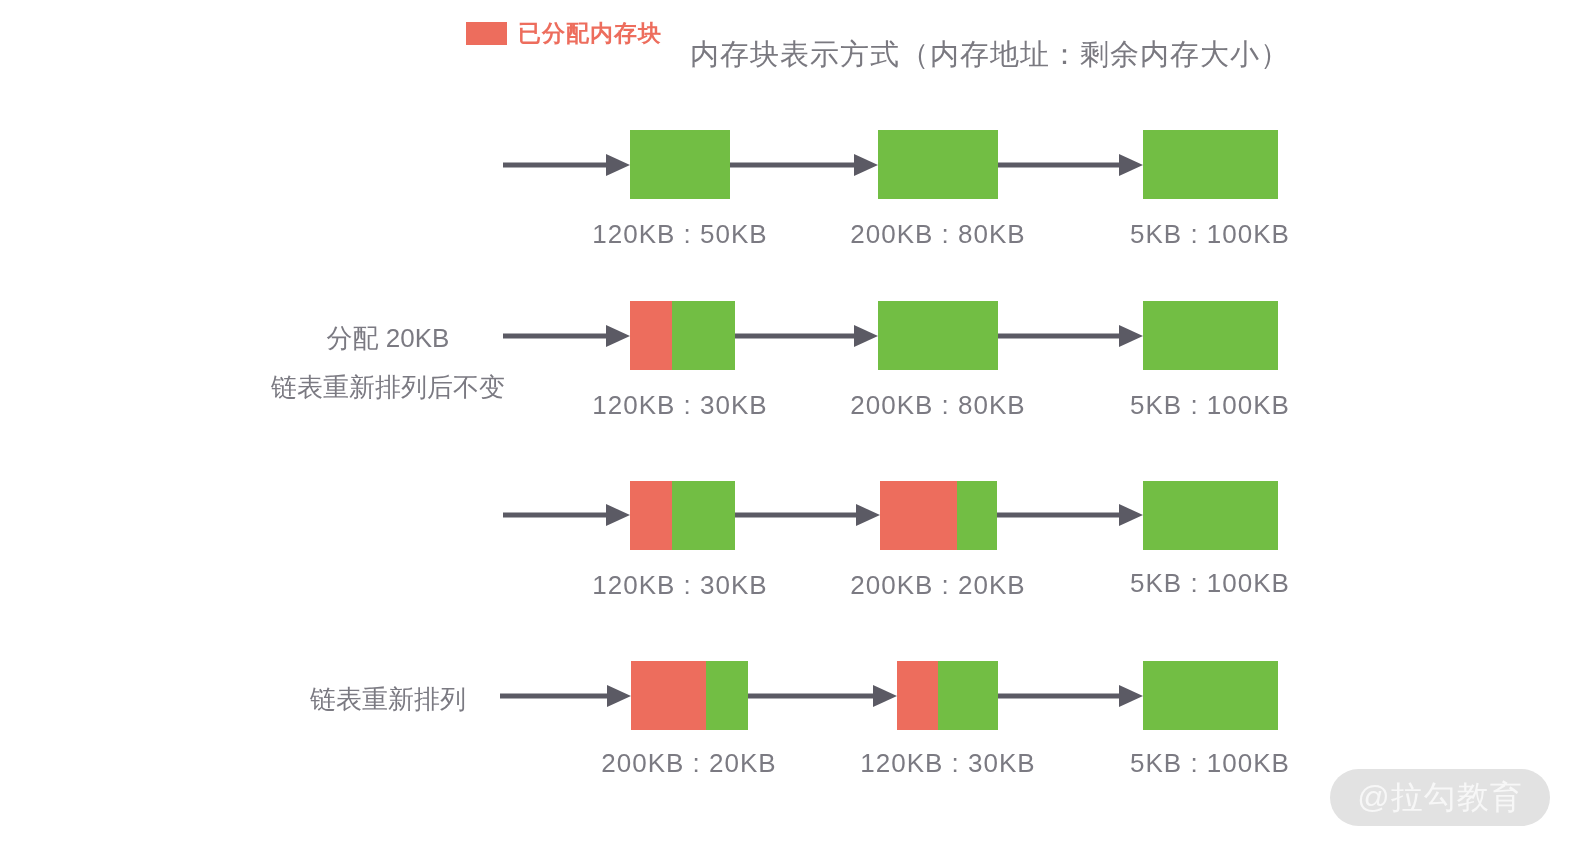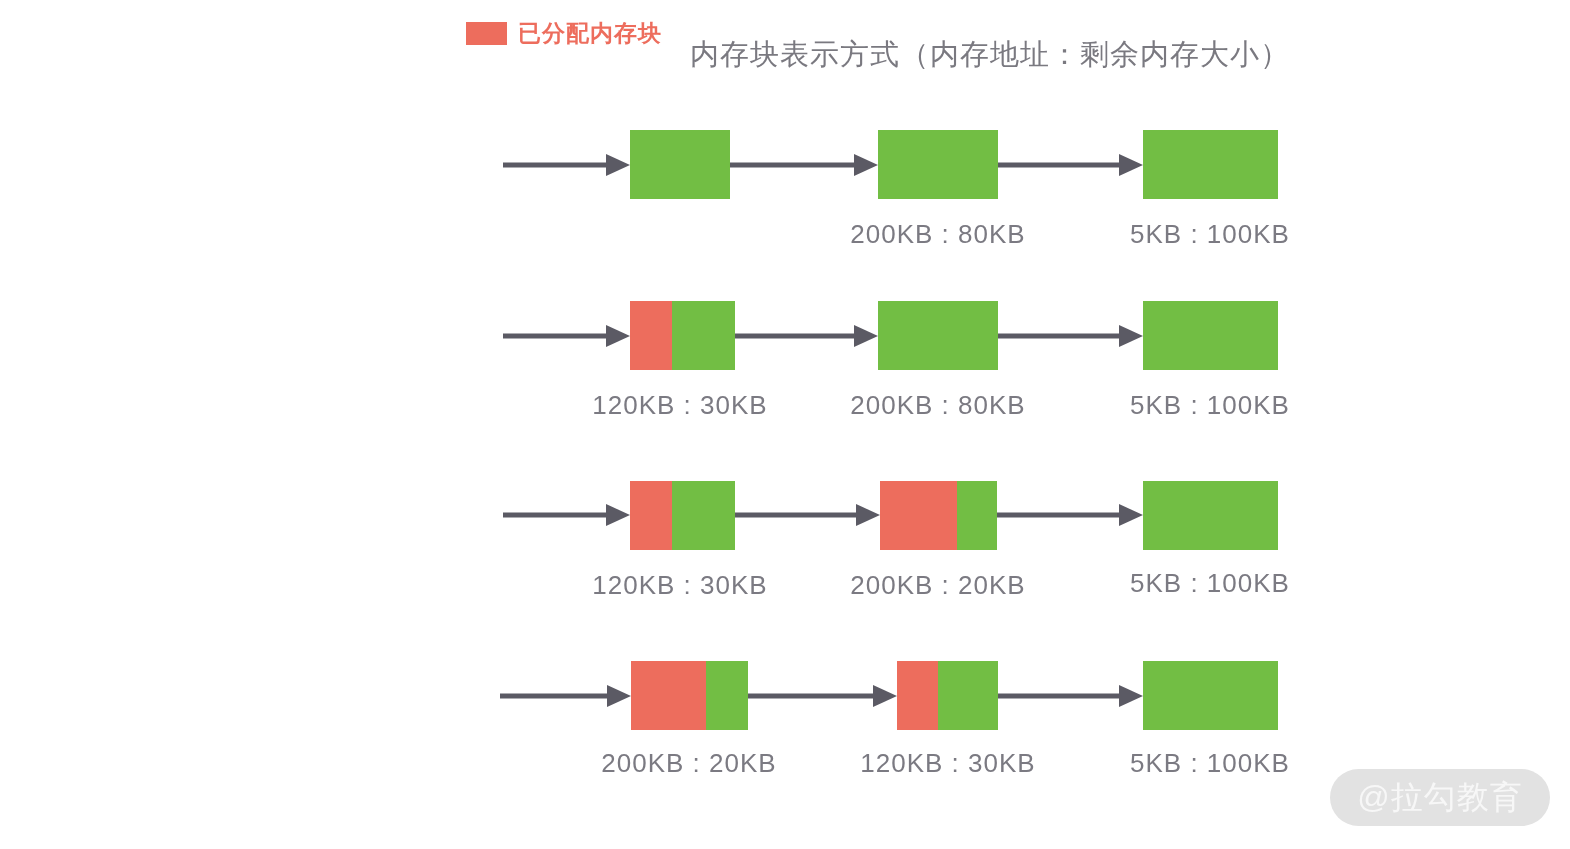--- a/index.html
+++ b/index.html
@@ -118,23 +118,28 @@
 
   <div class="block" style="left:630px;top:130px;width:100px">
     <div class="alloc-fill" style="width: 0%;"></div>
   </div>
   <div class="block" style="left:878px;top:130px;width:120px">
     <div class="alloc-fill" style="width: 0%;"></div>
   </div>
   <div class="block" style="left:1143px;top:130px;width:135px">
     <div class="alloc-fill" style="width: 0%;"></div>
   </div>
+  <div class="caption" style="left:570px;top:219px">120KB : 50KB</div>
   <div class="caption" style="left:828px;top:219px">200KB : 80KB</div>
   <div class="caption" style="left:1100px;top:219px">5KB : 100KB</div>
 
+  <div class="row-label" style="top:321px">
+    <div class="line1">分配 20KB</div>
+    <div class="line2">链表重新排列后不变</div>
+  </div>
   <div class="block" style="left:630px;top:301px;width:105px">
     <div class="alloc-fill" style="width: 40%;"></div>
   </div>
   <div class="block" style="left:878px;top:301px;width:120px">
     <div class="alloc-fill" style="width: 0%;"></div>
   </div>
   <div class="block" style="left:1143px;top:301px;width:135px">
     <div class="alloc-fill" style="width: 0%;"></div>
   </div>
   <div class="caption" style="left:570px;top:390px">120KB : 30KB</div>
@@ -147,20 +152,23 @@
   <div class="block" style="left:880px;top:481px;width:117px">
     <div class="alloc-fill" style="width: 66%;"></div>
   </div>
   <div class="block" style="left:1143px;top:481px;width:135px">
     <div class="alloc-fill" style="width: 0%;"></div>
   </div>
   <div class="caption" style="left:570px;top:570px">120KB : 30KB</div>
   <div class="caption" style="left:828px;top:570px">200KB : 20KB</div>
   <div class="caption" style="left:1100px;top:568px">5KB : 100KB</div>
 
+  <div class="row-label" style="top:682px">
+    <div class="line1">链表重新排列</div>
+  </div>
   <div class="block" style="left:631px;top:661px;width:117px">
     <div class="alloc-fill" style="width: 64%;"></div>
   </div>
   <div class="block" style="left:897px;top:661px;width:101px">
     <div class="alloc-fill" style="width: 41%;"></div>
   </div>
   <div class="block" style="left:1143px;top:661px;width:135px">
     <div class="alloc-fill" style="width: 0%;"></div>
   </div>
   <div class="caption" style="left:579px;top:748px">200KB : 20KB</div>

